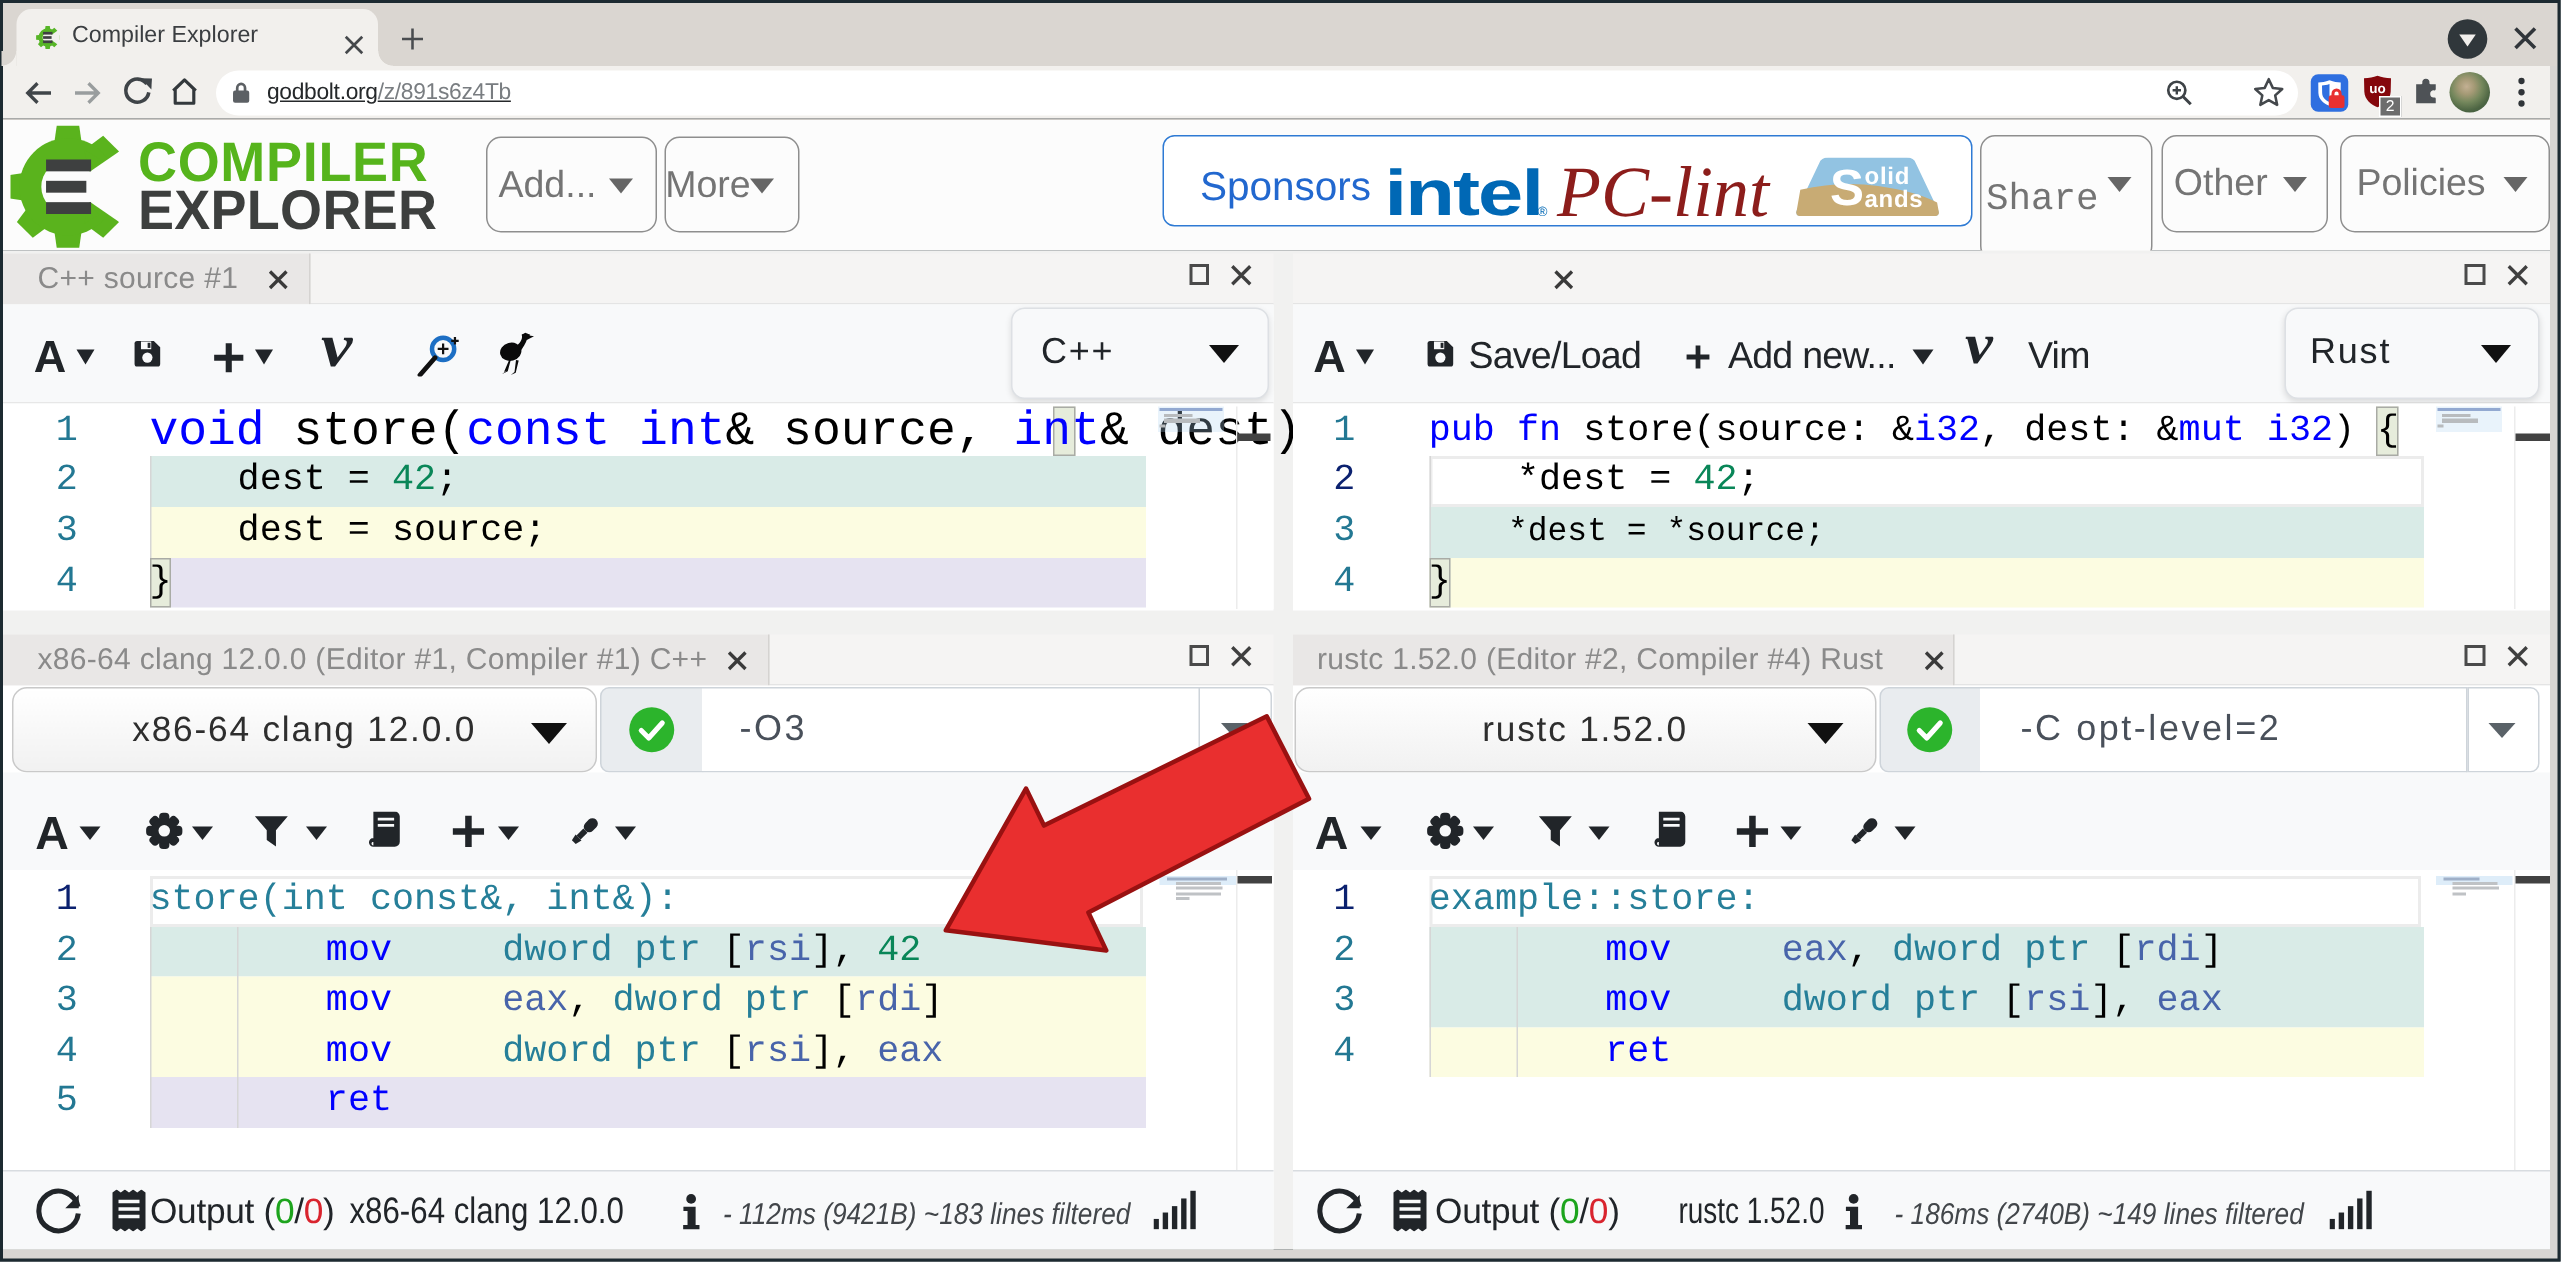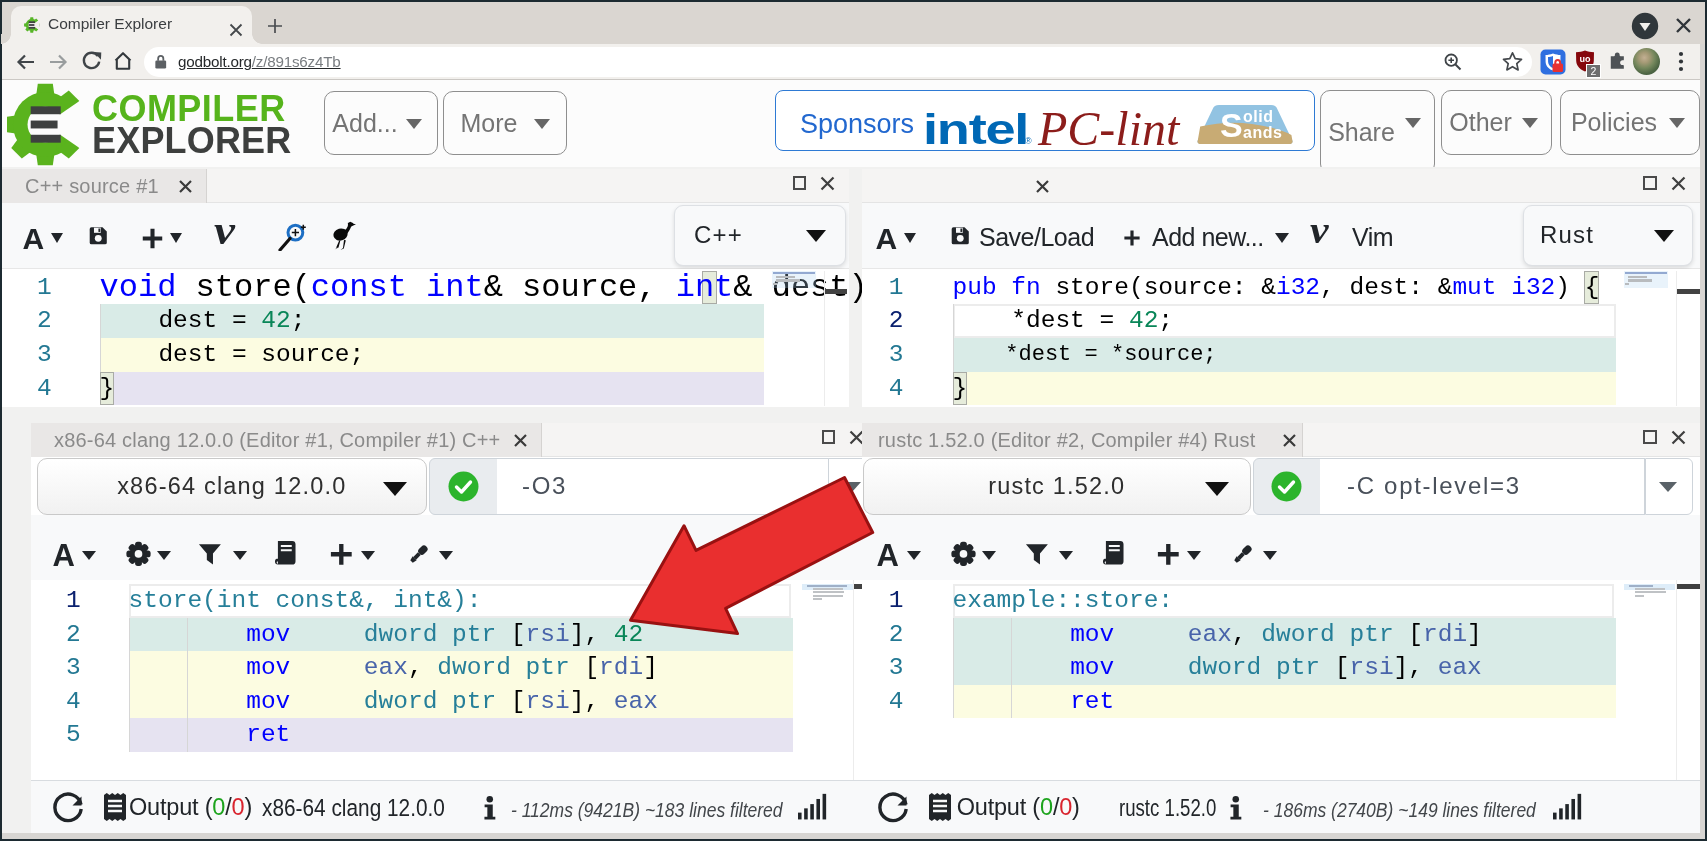--- a/index.html
+++ b/index.html
@@ -175,38 +175,38 @@
     <rect x="30" y="66.5" width="38" height="10"></rect>
   </g>
 </svg>
 <div class="abs" style="left:92px;top:88px;font-size:40px;font-weight:bold;color:#56b41c;letter-spacing:0.5px;transform:scale(0.9,0.93);transform-origin:left top;">COMPILER</div>
 <div class="abs" style="left:92px;top:119.7px;font-size:40px;font-weight:bold;color:#3d3f3e;letter-spacing:0.2px;transform:scale(0.9,0.93);transform-origin:left top;">EXPLORER</div>
 
 <div class="hbtn" style="left:324px;top:91px;width:114px;height:64px;">
     <span class="lbl">Add...</span>
     <span class="caret" style="right:15px;top:27px;"></span>
   </div>
-<div class="hbtn" style="left:443px;top:91px;width:124px;height:64px;">
+<div class="hbtn" style="left:443px;top:91px;width:90px;height:64px;">
     <span class="lbl">More</span>
     <span class="caret" style="right:16px;top:27px;"></span>
   </div>
 
 <div class="abs" style="left:775px;top:90px;width:540px;height:61px;background:#fff;border:1.5px solid #2e7ad4;border-radius:8px;"></div>
 <div class="abs" style="left:800px;top:109px;font-size:27px;color:#2268cf;">Sponsors</div>
 <div class="abs" style="left:923px;top:105px;font-size:43px;font-weight:bold;color:#0068b5;letter-spacing:-1px;transform:scale(1.26,1);transform-origin:left top;">intel</div>
 <div class="abs" style="left:1025px;top:136px;font-size:9px;color:#0068b5;">®</div>
 <div class="abs" style="left:1038px;top:101px;font-size:48px;font-style:italic;color:#8c1d1b;font-family:'Liberation Serif',serif;">PC-lint</div>
 <svg class="abs" style="left:1197px;top:105px;" width="96" height="39.3" viewBox="0 0 96 39.3">
   <path d="M22 0 Q17 0 15.7 4 L0.8 35.3 Q-0.8 39.3 5 39.3 L91 39.3 Q96.8 39.3 95.2 35.3 L80.3 4 Q79 0 74 0 Z" fill="#92c3e2"></path>
   <path d="M3.2 21.5 Q30 15.5 55 19 Q80 22.5 94.4 30 L95.5 36 Q96.3 39.3 91 39.3 L5 39.3 Q-0.8 39.3 0.8 35.3 Z" fill="#c8ab74"></path>
   <text x="23" y="32" font-size="34" fill="#fff" font-weight="bold" font-family="Liberation Sans">S</text>
   <text x="46" y="17.5" font-size="16" fill="#fff" font-weight="bold" font-family="Liberation Sans" letter-spacing="0.5">olid</text>
   <text x="46" y="33" font-size="16" fill="#fff" font-weight="bold" font-family="Liberation Sans" letter-spacing="0.5">ands</text>
 </svg>
-<div class="hbtn" style="left:1320px;top:90px;width:115px;height:84px;">
+<div class="hbtn" style="left:1320px;top:90px;width:115px;height:84px;font-family:Liberation Mono, monospace;">
     <span class="lbl">Share</span>
     <span class="caret" style="right:13px;top:27px;"></span>
   </div>
 <div class="hbtn" style="left:1441px;top:90px;width:111px;height:65px;">
     <span class="lbl">Other</span>
     <span class="caret" style="right:13px;top:27px;"></span>
   </div>
 <div class="hbtn" style="left:1560px;top:90px;width:140px;height:65px;">
     <span class="lbl">Policies</span>
     <span class="caret" style="right:14px;top:27px;"></span>
@@ -333,21 +333,21 @@
     <div class="abs" style="left:762px;top:67.5px;width:44px;height:17px;background:rgba(176,211,240,0.28);"></div>
     <div class="abs" style="left:763px;top:69px;width:42px;height:2.2px;background:#93a9d1;"></div>
     <div class="abs" style="left:766px;top:72.7px;width:19px;height:2.2px;background:#b8bbbe;"></div>
     <div class="abs" style="left:766px;top:76.4px;width:24px;height:2.2px;background:#b8bbbe;"></div>
     <div class="abs" style="left:763px;top:80.1px;width:4px;height:2.2px;background:#b8bbbe;"></div>
     <div class="abs" style="left:813.6px;top:67.5px;width:1px;height:135.5px;background:#ececec;"></div>
       <div class="abs" style="left:814.6px;top:86px;width:23.4px;height:4.6px;background:#424242;"></div>
   </div>
 </div>
 
-<div class="pane" style="left:2px;top:422.6px;width:847px;height:410.4px;margin-left:29px;">
+<div class="pane" style="left:2px;top:422.6px;width:847px;height:410.4px;">
   <div class="phdr"></div>
   <div class="ptab" style="width:511px;">x86-64 clang 12.0.0 (Editor #1, Compiler #1) C++</div>
   <svg class="abs" style="left:482px;top:10px;" width="15" height="15" viewBox="0 0 15 15">
       <path d="M2 2 L13 13 M13 2 L2 13" stroke="#3a3a3a" stroke-width="2.2"></path>
     </svg>
   <div class="maxi" style="left:790.5px;top:7.5px;"></div>
   <svg class="abs" style="left:817px;top:6px;" width="17" height="17" viewBox="0 0 17 17">
       <path d="M2.5 2.5 L14.5 14.5 M14.5 2.5 L2.5 14.5" stroke="#3f3f3f" stroke-width="2.2"></path>
     </svg>
   <div class="pbody">
@@ -469,21 +469,21 @@
   <div class="pbody">
     <div class="abs" style="left:0.5px;top:0.7px;width:388.5px;height:57.6px;background:linear-gradient(#ffffff,#f1f1f1);border:1px solid #c9c9c9;border-radius:10px;"></div>
     <div class="abs" style="left:0.5px;top:0.7px;width:388.5px;height:57.6px;display:flex;align-items:center;justify-content:center;font-size:23.5px;letter-spacing:1.2px;color:#2e2e2e;">rustc 1.52.0</div>
     <span class="caret" style="left:343px;top:25px;border-left-width:12px;border-right-width:12px;border-top-width:14px;border-top-color:#111;"></span>
     <div class="abs" style="left:390.7px;top:0.7px;width:68.3px;height:57.6px;background:#e9ecef;border:1px solid #ced4da;border-radius:6px 0 0 6px;"></div>
     <svg class="abs" style="left:409px;top:14px;" width="31" height="31" viewBox="0 0 31 31">
         <circle cx="15.5" cy="15.5" r="15" fill="#2cb42c"></circle>
         <path d="M8.5 16 L13.5 21 L22.5 11" stroke="#fff" stroke-width="3.4" fill="none" stroke-linecap="round" stroke-linejoin="round"></path>
       </svg>
     <div class="abs" style="left:458px;top:0.7px;width:324.5px;height:57.6px;background:#fff;border:1px solid #ced4da;border-left:none;"></div>
-    <div class="abs" style="left:485px;top:15px;font-size:24px;letter-spacing:1.7px;color:#49505a;">-C opt-level=3</div>
+    <div class="abs" style="left:485px;top:15px;font-size:24px;letter-spacing:1.7px;color:#49505a;">-C opt-level=2</div>
     <div class="abs" style="left:782.5px;top:0.7px;width:48.5px;height:57.6px;background:#fff;border:1px solid #ced4da;border-radius:0 6px 6px 0;"></div>
     <span class="caret" style="left:797px;top:25px;border-left-width:9px;border-right-width:9px;border-top-width:10px;border-top-color:#5a6268;"></span>
     <div class="ptools" style="top:58.3px;height:99.1px;"></div>
     <div class="abs" style="left:14.5px;top:81px;font-size:31px;font-weight:bold;color:#212529;">A</div>
     <span class="caret" style="left:44.6px;top:94px;border-left-width:7px;border-right-width:7px;border-top-width:9px;border-top-color:#212529;"></span>
     <svg class="abs" style="left:88.7px;top:84px;" width="25" height="25.8" viewBox="0 0 30 30">
         <g fill="#212529">
           <rect x="10.9" y="0.5" width="8.2" height="29" rx="3.2"></rect>
           <g transform="rotate(45 15 15)">
             <rect x="10.9" y="0.5" width="8.2" height="29" rx="3.2"></rect>

